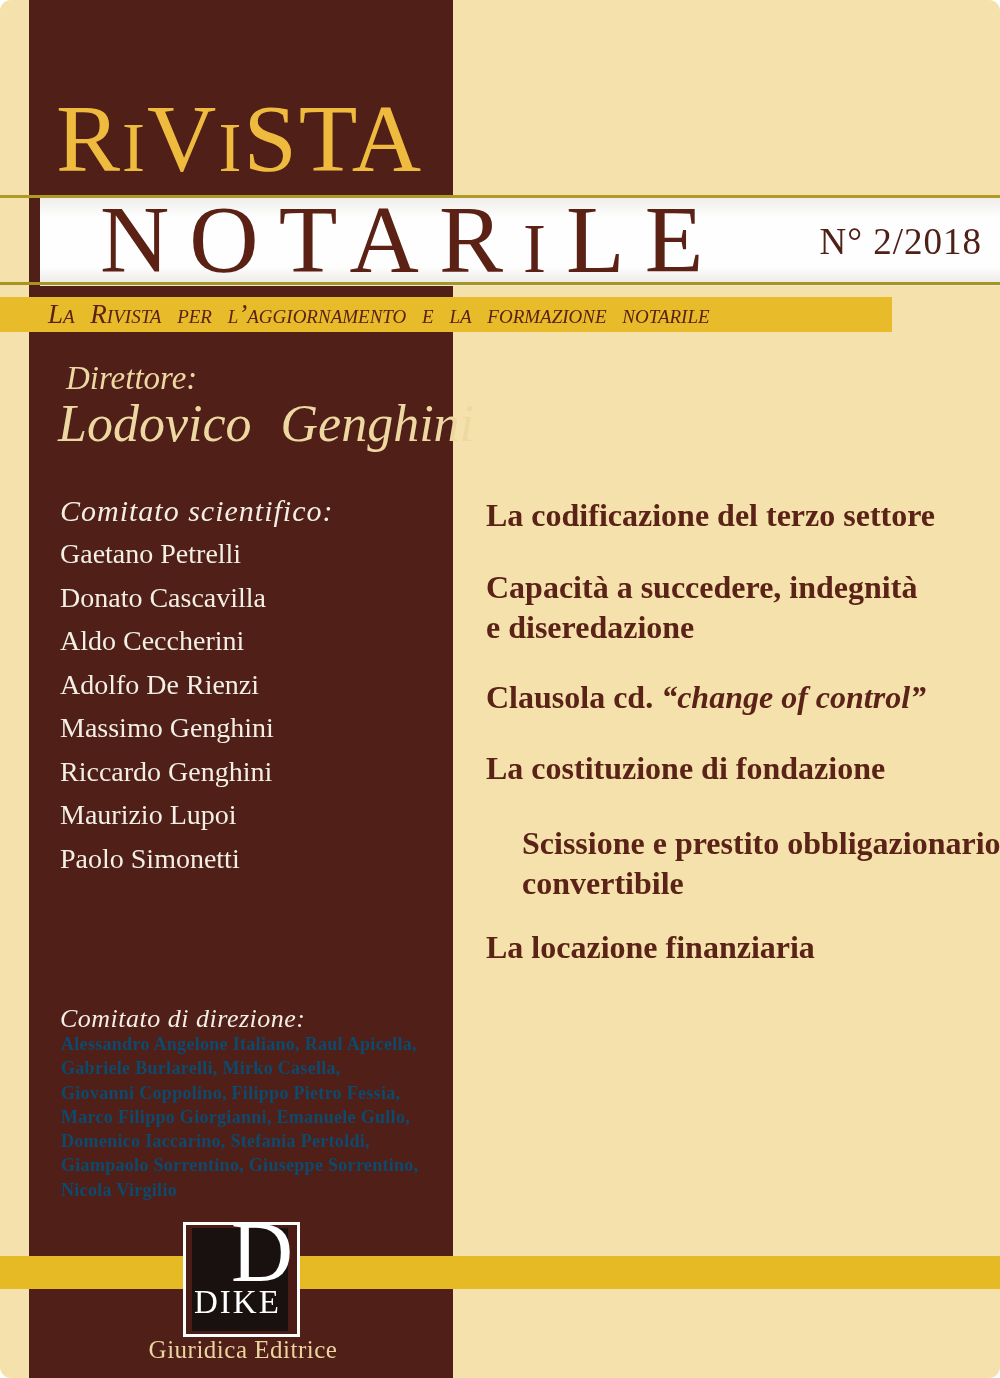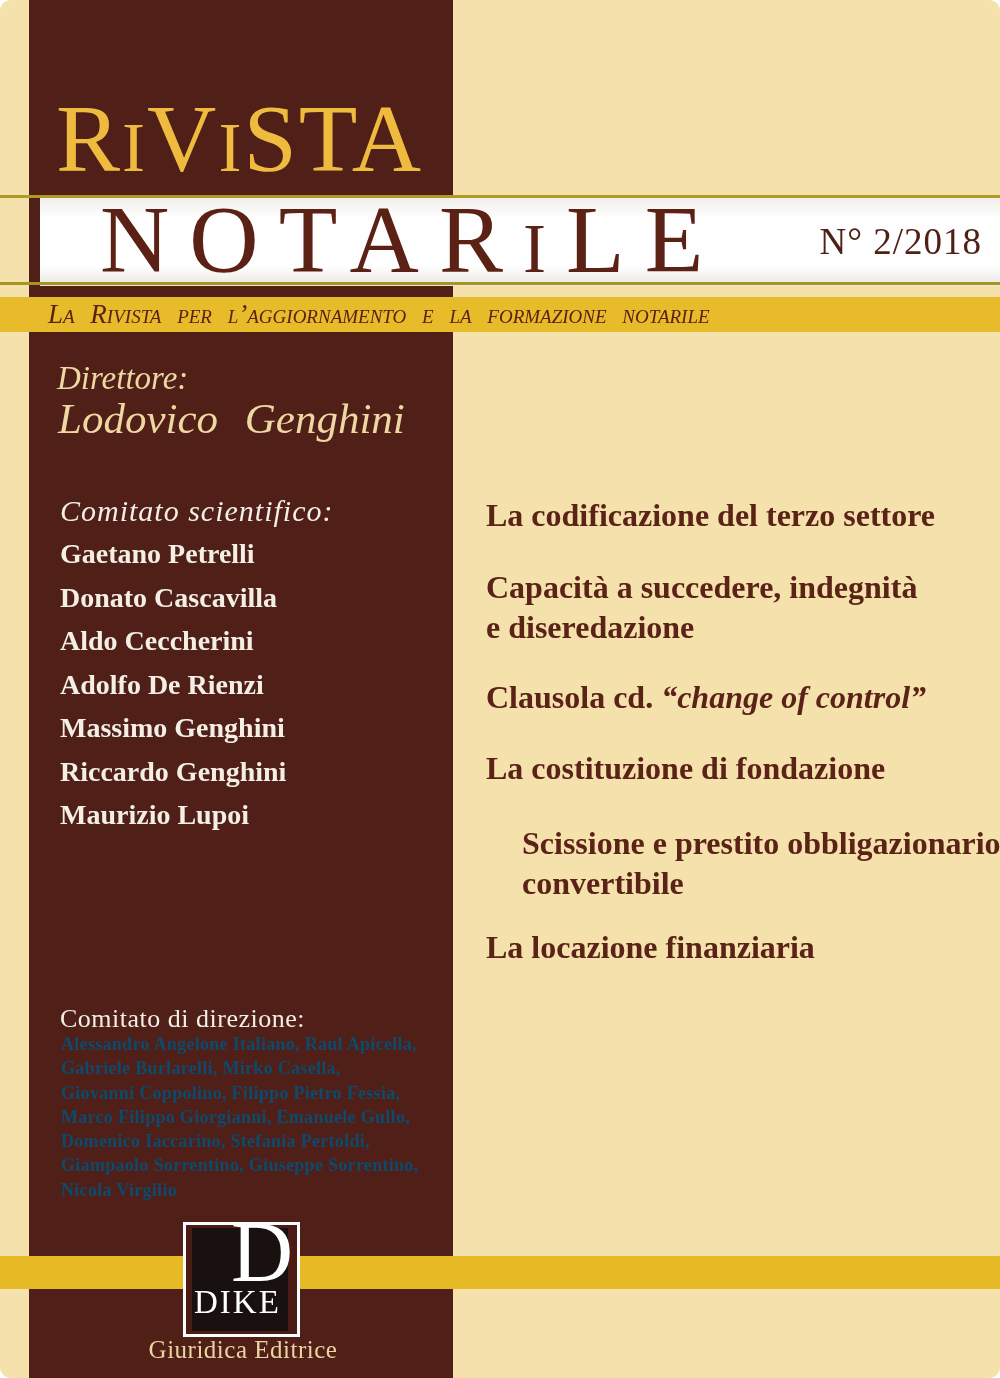--- a/index.html
+++ b/index.html
@@ -32,59 +32,59 @@
   }
   .title-notarile{
     position:absolute;left:60px;top:0;height:84px;line-height:84px;
     font-size:96px;letter-spacing:20px;color:#5b2114;white-space:nowrap;
   }
   .issue{
     position:absolute;right:58px;top:0;height:84px;line-height:88px;
     font-size:37px;color:#4f2015;letter-spacing:1px;
   }
   .gold-band{
-    position:absolute;left:0;top:297px;width:1000px;height:35px;z-index:2;
+    position:absolute;left:0;top:297px;width:892px;height:35px;z-index:2;
     background:#e7bb29;
   }
   .tagline{
     position:absolute;left:48px;top:0;height:35px;line-height:35px;
     font-style:italic;font-variant:small-caps;
     font-size:27px;color:#5b2114;word-spacing:9px;white-space:nowrap;
   }
   
   .director-label{
-    position:absolute;left:57px;top:360px;z-index:2;
+    position:absolute;left:66px;top:360px;z-index:2;
     font-style:italic;font-size:33px;color:#eed8a2;
   }
   .director-name{
     position:absolute;left:58px;top:394px;z-index:2;
-    font-style:italic;font-size:43px;color:#eed8a2;word-spacing:16px;white-space:nowrap;
+    font-style:italic;font-size:52px;color:#eed8a2;word-spacing:16px;white-space:nowrap;
   }
   
   .sci-label{
     position:absolute;left:60px;top:494px;z-index:2;
     font-style:italic;font-size:30px;color:#f3efe5;letter-spacing:1px;
   }
   .sci-list{
     position:absolute;left:60px;top:532px;z-index:2;
-    font-weight:bold;font-size:28px;line-height:43.5px;color:#f3efe5;white-space:nowrap;
+    font-weight:normal;font-size:28px;line-height:43.5px;color:#f3efe5;white-space:nowrap;
   }
   
   .article{
     position:absolute;left:486px;z-index:2;width:512px;
     font-weight:bold;font-size:32px;line-height:40px;color:#5b2318;
     white-space:pre-line;
   }
   .a1{top:495px;} .a2{top:567px;} .a3{top:677px;}
   .a4{top:748px;} .a5{top:823px;margin-left:36px;} .a6{top:927px;}
   .quote{font-style:italic;}
   
   .dir-label{
     position:absolute;left:60px;top:1004px;z-index:2;
-    font-size:26px;color:#f3efe5;letter-spacing:0.5px;
+    font-style:italic;font-size:26px;color:#f3efe5;letter-spacing:0.5px;
   }
   .dir-list{
     position:absolute;left:61px;top:1032px;z-index:2;
     font-weight:bold;font-size:18px;line-height:24.3px;color:#0c4a6e;
     letter-spacing:0.3px;white-space:nowrap;
   }
   
   .bottom-stripe{
     position:absolute;left:0;top:1256px;width:1000px;height:33px;
     background:#e5ba24;z-index:2;
@@ -134,20 +134,21 @@
 
   <div class="sci-label">Comitato scientifico:</div>
   <div class="sci-list">
       <div class="member">Gaetano Petrelli</div>
       <div class="member">Donato Cascavilla</div>
       <div class="member">Aldo Ceccherini</div>
       <div class="member">Adolfo De Rienzi</div>
       <div class="member">Massimo Genghini</div>
       <div class="member">Riccardo Genghini</div>
       <div class="member">Maurizio Lupoi</div>
+      <div class="member">Paolo Simonetti</div>
     </div>
 
   <div class="article a1"><span>La codificazione del terzo settore</span></div>
   <div class="article a2"><span>Capacità a succedere, indegnità
 e diseredazione</span></div>
   <div class="article a4"><span>La costituzione di fondazione</span></div>
   <div class="article a3"><span>Clausola cd. </span><span class="quote">“change of control”</span></div>
   <div class="article a5"><span>Scissione e prestito obbligazionario
 convertibile</span></div>
   <div class="article a6"><span>La locazione finanziaria</span></div>

